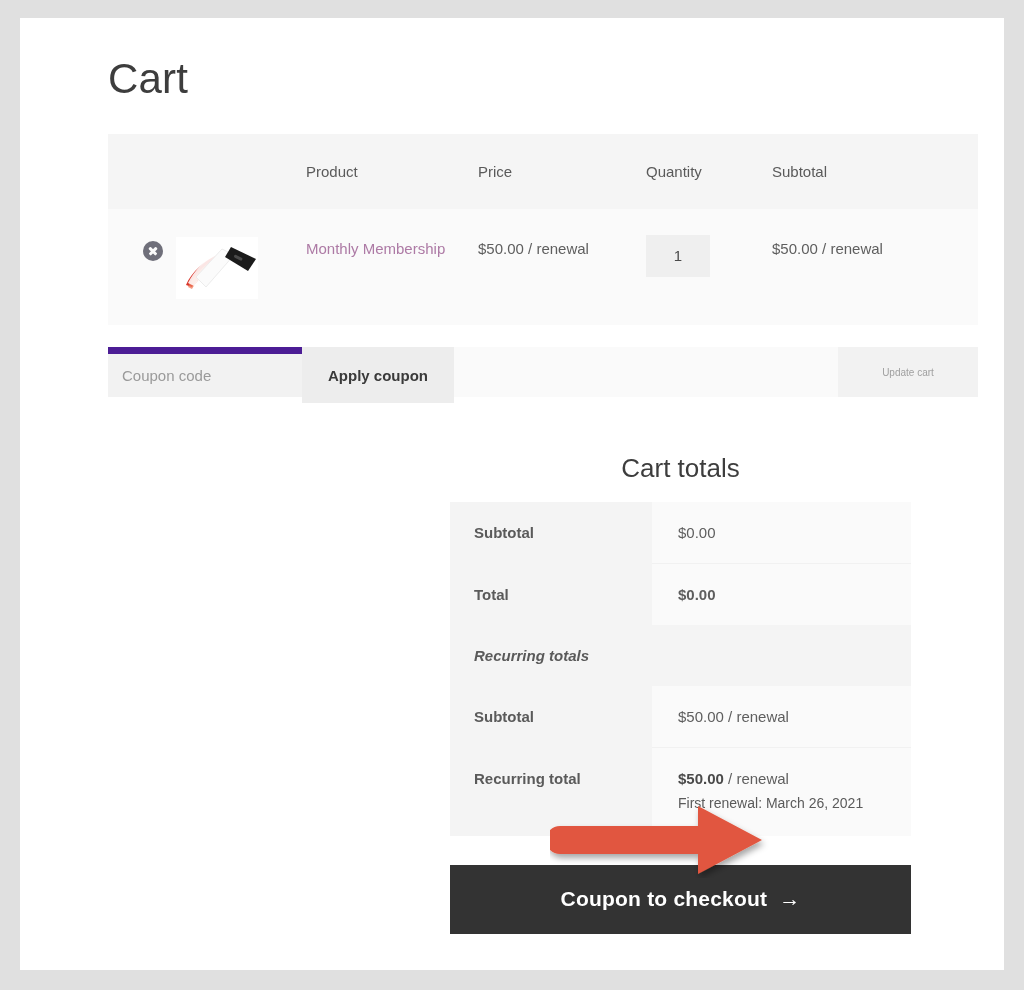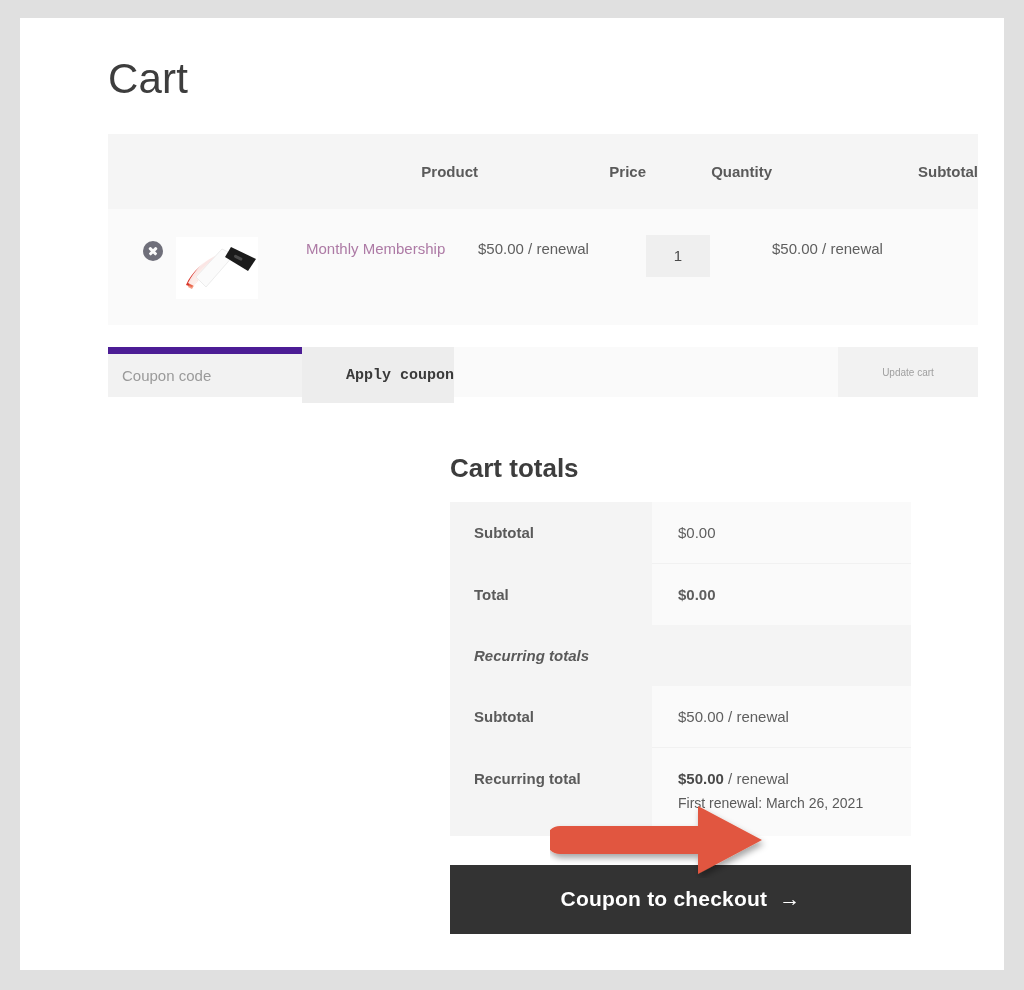--- a/index.html
+++ b/index.html
@@ -48,23 +48,23 @@
   
   .cart-table {
     width: 870px;
     border-collapse: collapse;
     table-layout: fixed;
   }
 
   .cart-table thead th {
     background: #f5f5f5;
     font-size: 15px;
-    font-weight: 700;
+    font-weight: 400;
     color: #5a5a5a;
-    text-align: right;
+    text-align: left;
     padding: 29px 0 29px 0;
     vertical-align: middle;
   }
 
   .cart-table tbody td {
     background: #fafafa;
     font-size: 15px;
     color: #5e5e5e;
     padding: 26px 0 26px 0;
     vertical-align: top;
@@ -166,23 +166,22 @@
   .coupon-input::placeholder { color: #9a9a9a; opacity: 1; }
 
   .apply-coupon-btn {
     width: 152px;
     height: 56px;
     background: #ededed;
     border: none;
     font-size: 15px;
     font-weight: 700;
     color: #3a3a3a;
-    font-family: Liberation Mono, monospace;
-    cursor: pointer;
-    text-align: right;
+    font-family: Liberation Sans, sans-serif;
+    cursor: pointer;
   }
   .coupon-spacer { flex: 1; }
 
   .update-cart-btn {
     width: 140px;
     height: 50px;
     background: #f2f2f2;
     border: none;
     font-size: 10px;
     color: #a0a0a0;
@@ -192,24 +191,25 @@
 
   
   .totals-wrap {
     position: absolute;
     left: 430px;
     top: 437px;
     width: 461px;
   }
   .totals-title {
     font-size: 26px;
-    font-weight: 700;
+    font-weight: 400;
     color: #3d3d3d;
     margin-bottom: 21px;
     line-height: 1;
+    text-align: center;
   }
 
   .totals-table {
     width: 461px;
     border-collapse: collapse;
     table-layout: fixed;
   }
   .totals-table th {
     width: 202px;
     background: #f4f4f4;

